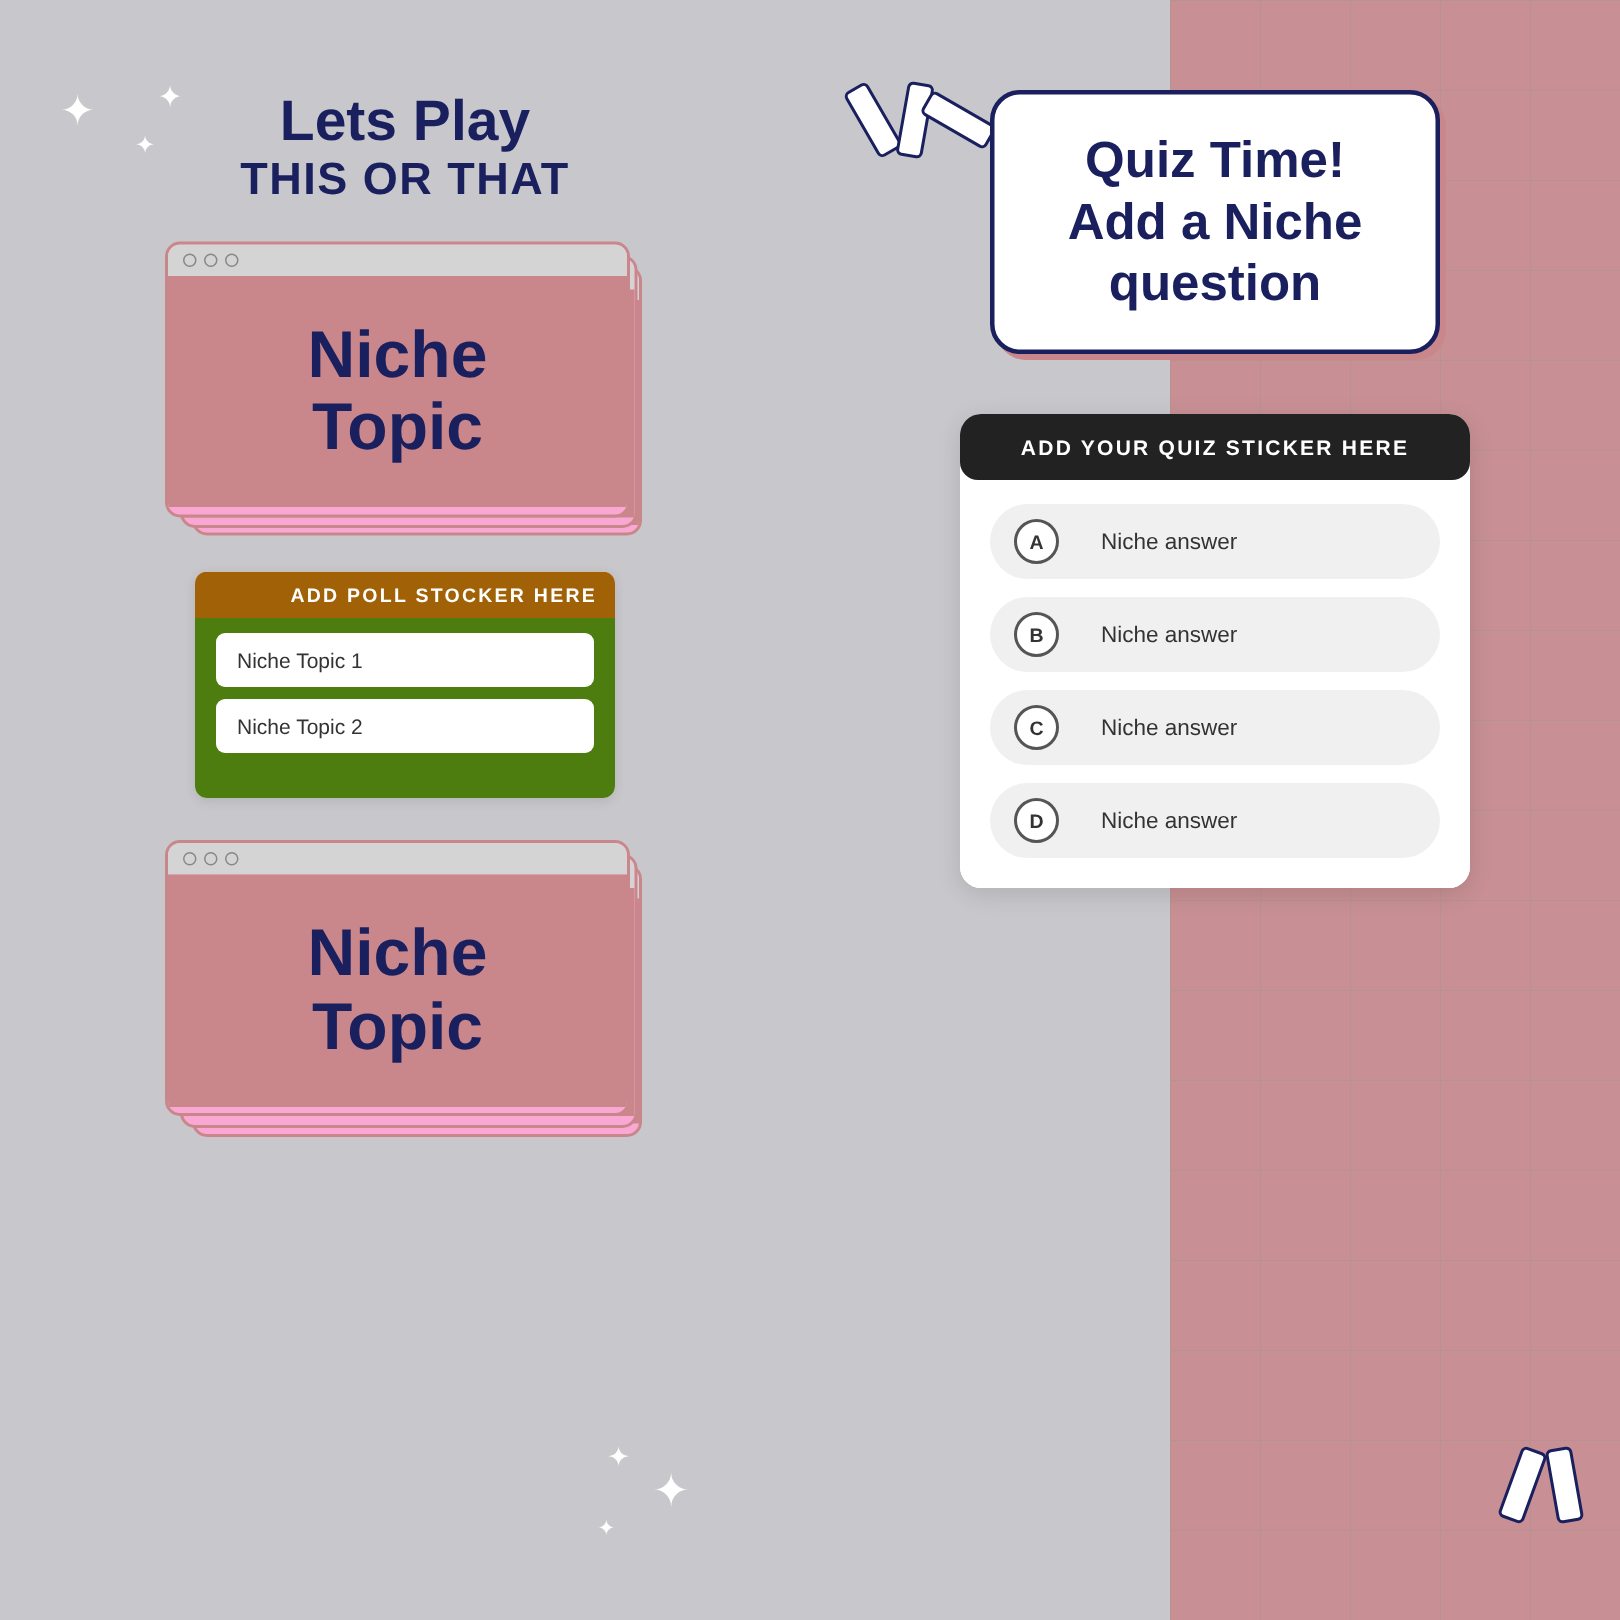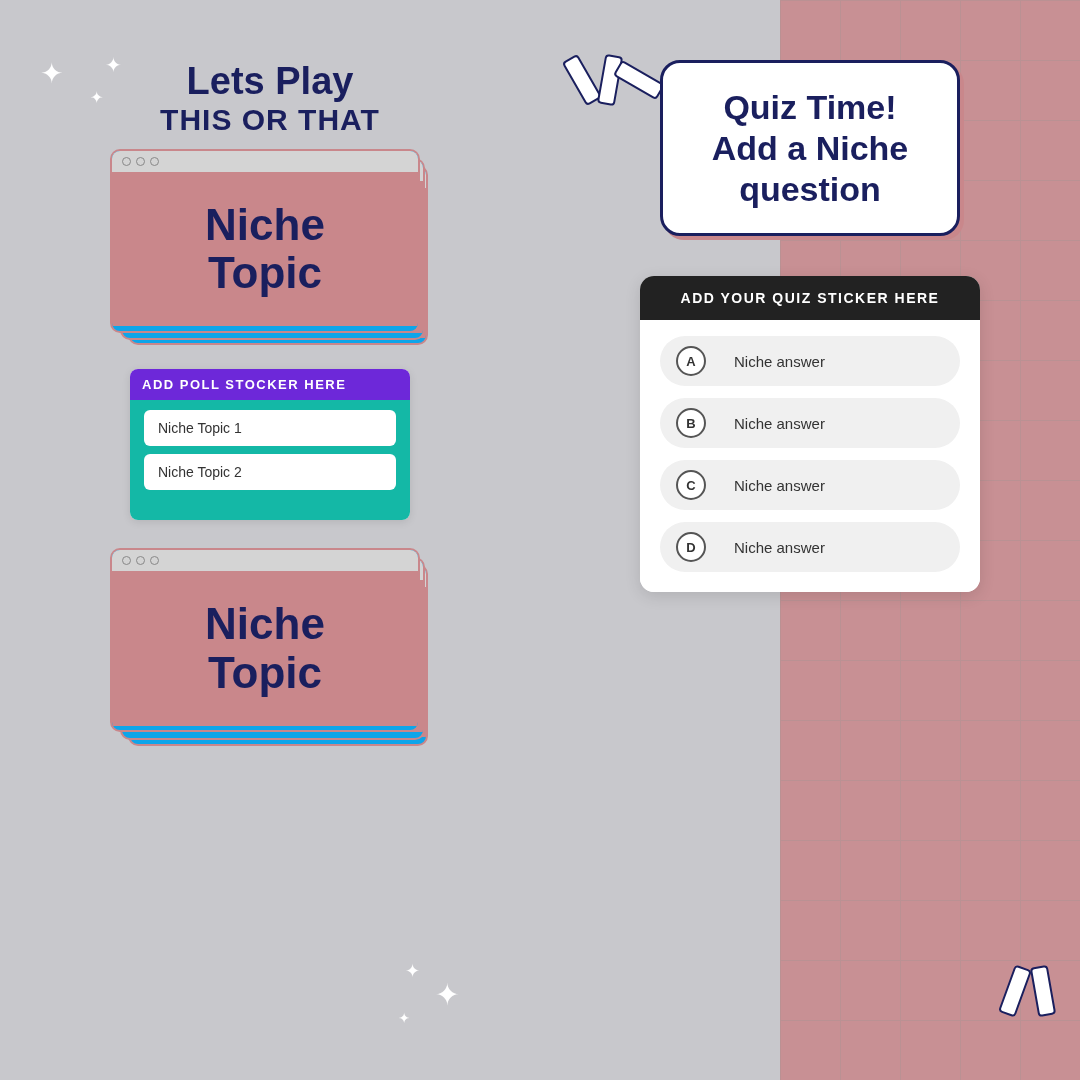--- a/index.html
+++ b/index.html
@@ -49,21 +49,21 @@
         linear-gradient(90deg, #b8888a 1px, transparent 1px);
       background-size: 60px 60px;
       background-color: #c9878b;
       opacity: 0.85;
       z-index: 0;
     }
 
     
     .title-block {
       text-align: center;
-      margin-bottom: 12px;
+      margin-bottom: 24px;
       z-index: 2;
     }
 
     .title-line1 {
       font-size: 38px;
       font-weight: 800;
       color: #1a1f5e;
     }
 
     .title-line2 {
@@ -78,21 +78,21 @@
       position: relative;
       width: 320px;
       height: 200px;
       margin-bottom: 20px;
     }
 
     .browser-card {
       position: absolute;
       border-radius: 10px;
       border: 2px solid #c9878b;
-      background: #0ea5e9;
+      background: #f9a8d4;
       overflow: hidden;
     }
 
     .browser-card .title-bar {
       background: #d4d4d4;
       padding: 6px 10px;
       display: flex;
       gap: 5px;
       align-items: center;
     }
@@ -157,33 +157,33 @@
       background: white;
       border-radius: 8px;
       width: 280px;
       margin-bottom: 28px;
       overflow: hidden;
       z-index: 2;
       box-shadow: 0 2px 8px rgba(0,0,0,0.1);
     }
 
     .poll-header {
-      background: #6d28d9;
+      background: #a16207;
       color: white;
       font-size: 13px;
       font-weight: 700;
       letter-spacing: 1.5px;
-      text-align: left;
+      text-align: right;
       padding: 8px 12px;
       text-transform: uppercase;
     }
 
     .poll-body {
       padding: 10px 14px 14px;
-      background: #14b8a6;
+      background: #4d7c0f;
     }
 
     .poll-option {
       background: white;
       border-radius: 6px;
       padding: 10px 14px;
       font-size: 14px;
       color: #333;
       margin-bottom: 8px;
     }
@@ -240,20 +240,21 @@
 
     .quiz-sticker-header {
       background: #222;
       color: white;
       font-size: 14px;
       font-weight: 700;
       letter-spacing: 1.5px;
       text-align: center;
       padding: 14px 12px;
       text-transform: uppercase;
+      border-radius: 12px;
     }
 
     .quiz-answers {
       padding: 16px 20px 20px;
       background: white;
       display: flex;
       flex-direction: column;
       gap: 12px;
     }
 

